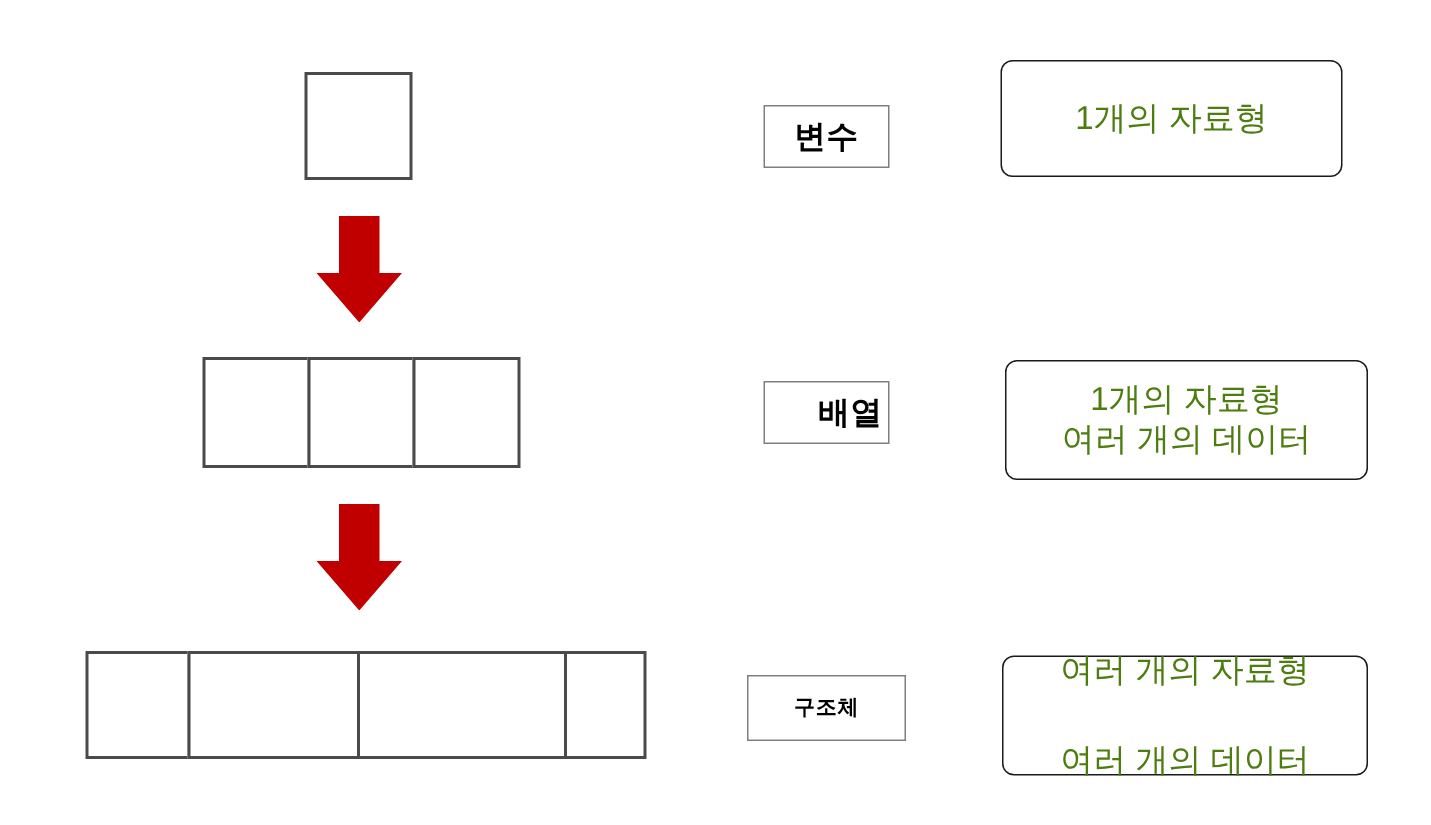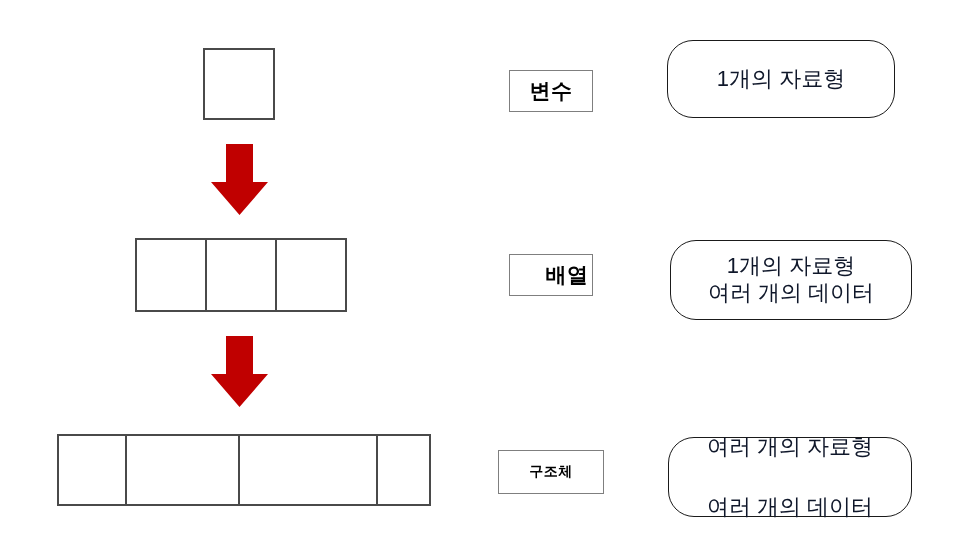--- a/index.html
+++ b/index.html
@@ -54,28 +54,28 @@
     font-weight: bold;
     color: #000000;
     letter-spacing: 0.5px;
   }
 
   
   .callout {
     position: absolute;
     box-sizing: border-box;
     border: 1.6px solid #1a1a1a;
-    border-radius: 26px;
+    border-radius: 8px;
     background: #ffffff;
     display: flex;
     flex-direction: column;
     align-items: center;
     justify-content: center;
     line-height: 1.22;
-    color: #0f172a;
+    color: #4d7c0f;
   }
   .callout .line {
     white-space: nowrap;
     text-align: center;
   }
 </style>
 </head>
 <body>
 
 <div id="canvas">

